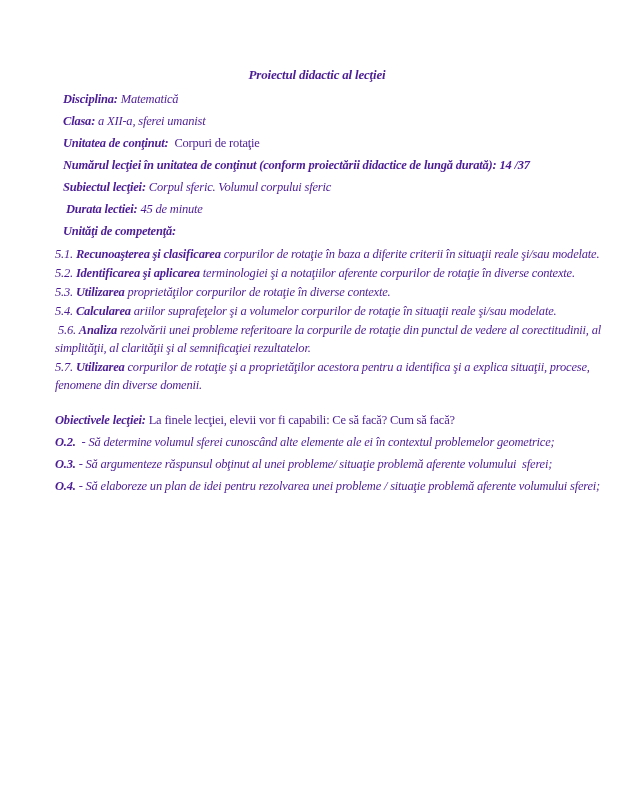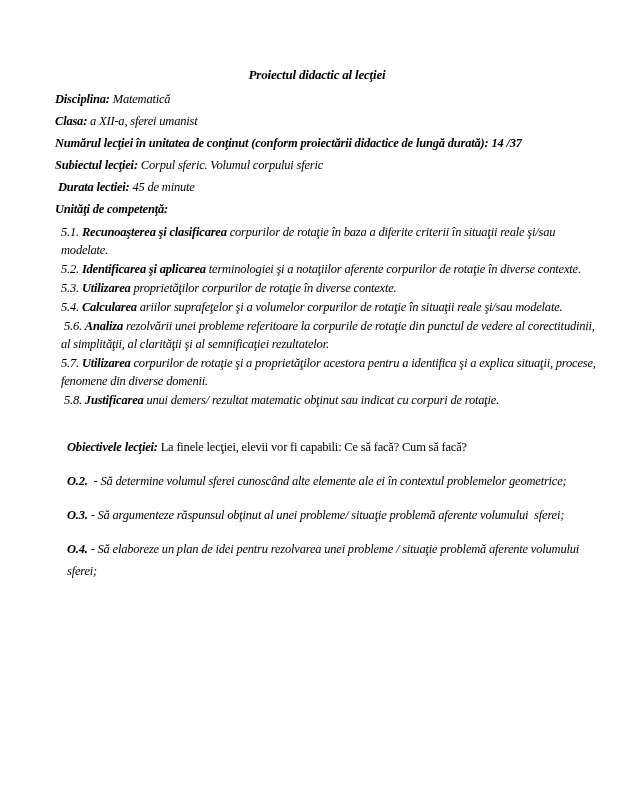--- a/index.html
+++ b/index.html
@@ -10,74 +10,74 @@
   .page {
     position: relative;
     width: 618px;
     height: 800px;
     box-sizing: border-box;
     background: #ffffff;
     padding: 66px 15px 0 55px;
     font-family: "Liberation Serif", serif;
     font-size: 12.5px;
     letter-spacing: -0.2px;
-    color: #000000;
+    color: #4c1d95;
     overflow: hidden;
   }
   .title {
     font-size: 13px;
     font-weight: bold;
     font-style: italic;
     text-align: center;
     margin: 0 24px 8px 0;
     line-height: 17px;
   }
   .section p {
-    margin: 0 0 5px 0;
+    margin: 0 0 5px 8px;
     line-height: 17px;
     white-space: pre-wrap;
   }
   .comp p {
-    margin: 0 0 1px 6px;
+    margin: 0 0 1px 0;
     line-height: 18px;
   }
   .obj p {
-    margin: 12px;
+    margin: 0;
     line-height: 22px;
   }
   .spacer {
     height: 14px;
   }
   .bi { font-weight: bold; font-style: italic; }
   .i  { font-style: italic; }
   .r  { font-weight: normal; font-style: normal; }
 </style>
 </head>
 <body>
 
 <div class="page">
   <h1 class="title">Proiectul didactic al lecţiei</h1>
 
   <div id="meta" class="section meta">
       <p><span class="bi">Disciplina: </span><span class="i">Matematică</span></p>
       <p><span class="bi">Clasa: </span><span class="i">a XII-a, sferei umanist</span></p>
+      <p><span class="bi">Unitatea de conţinut:  </span><span class="r">Corpuri de rotaţie</span></p>
       <p><span class="bi">Numărul lecţiei în unitatea de conţinut (conform proiectării didactice de lungă durată): 14 /37</span></p>
       <p><span class="bi">Subiectul lecţiei: </span><span class="i">Corpul sferic. Volumul corpului sferic</span></p>
       <p><span class="bi"> Durata lectiei: </span><span class="i">45 de minute</span></p>
       <p><span class="bi">Unităţi de competenţă:</span></p>
     </div>
 
   <div id="competencies" class="section comp">
       <p><span class="i">5.1. </span><span class="bi">Recunoaşterea şi clasificarea</span><span class="i"> corpurilor de rotaţie în baza a diferite criterii în situaţii reale şi/sau modelate.</span></p>
       <p><span class="i">5.2. </span><span class="bi">Identificarea şi aplicarea</span><span class="i"> terminologiei şi a notaţiilor aferente corpurilor de rotaţie în diverse contexte.</span></p>
       <p><span class="i">5.3. </span><span class="bi">Utilizarea</span><span class="i"> proprietăţilor corpurilor de rotaţie în diverse contexte.</span></p>
       <p><span class="i">5.4. </span><span class="bi">Calcularea</span><span class="i"> ariilor suprafeţelor şi a volumelor corpurilor de rotaţie în situaţii reale şi/sau modelate.</span></p>
       <p><span class="i"> 5.6. </span><span class="bi">Analiza</span><span class="i"> rezolvării unei probleme referitoare la corpurile de rotaţie din punctul de vedere al corectitudinii, al simplităţii, al clarităţii şi al semnificaţiei rezultatelor.</span></p>
       <p><span class="i">5.7. </span><span class="bi">Utilizarea</span><span class="i"> corpurilor de rotaţie şi a proprietăţilor acestora pentru a identifica şi a explica situaţii, procese, fenomene din diverse domenii.</span></p>
-      <p><span class="i"> 5.8. </span><span class="bi">Justificarea</span><span class="i"> unui demers/ rezultat matematic obţinut sau indicat cu corpuri de rotaţie.</span></p>
     </div>
 
   <div class="spacer"></div>
 
   <div class="section obj">
     <div id="objectives-intro">
         <p><span class="bi">Obiectivele lecţiei: </span><span class="r">La finele lecţiei, elevii vor fi capabili: Ce să facă? Cum să facă?</span></p>
       </div>
     <div id="objectives">
         <p><span class="bi">O.2.  </span><span class="i">- Să determine volumul sferei cunoscând alte elemente ale ei în contextul problemelor geometrice;</span></p>

